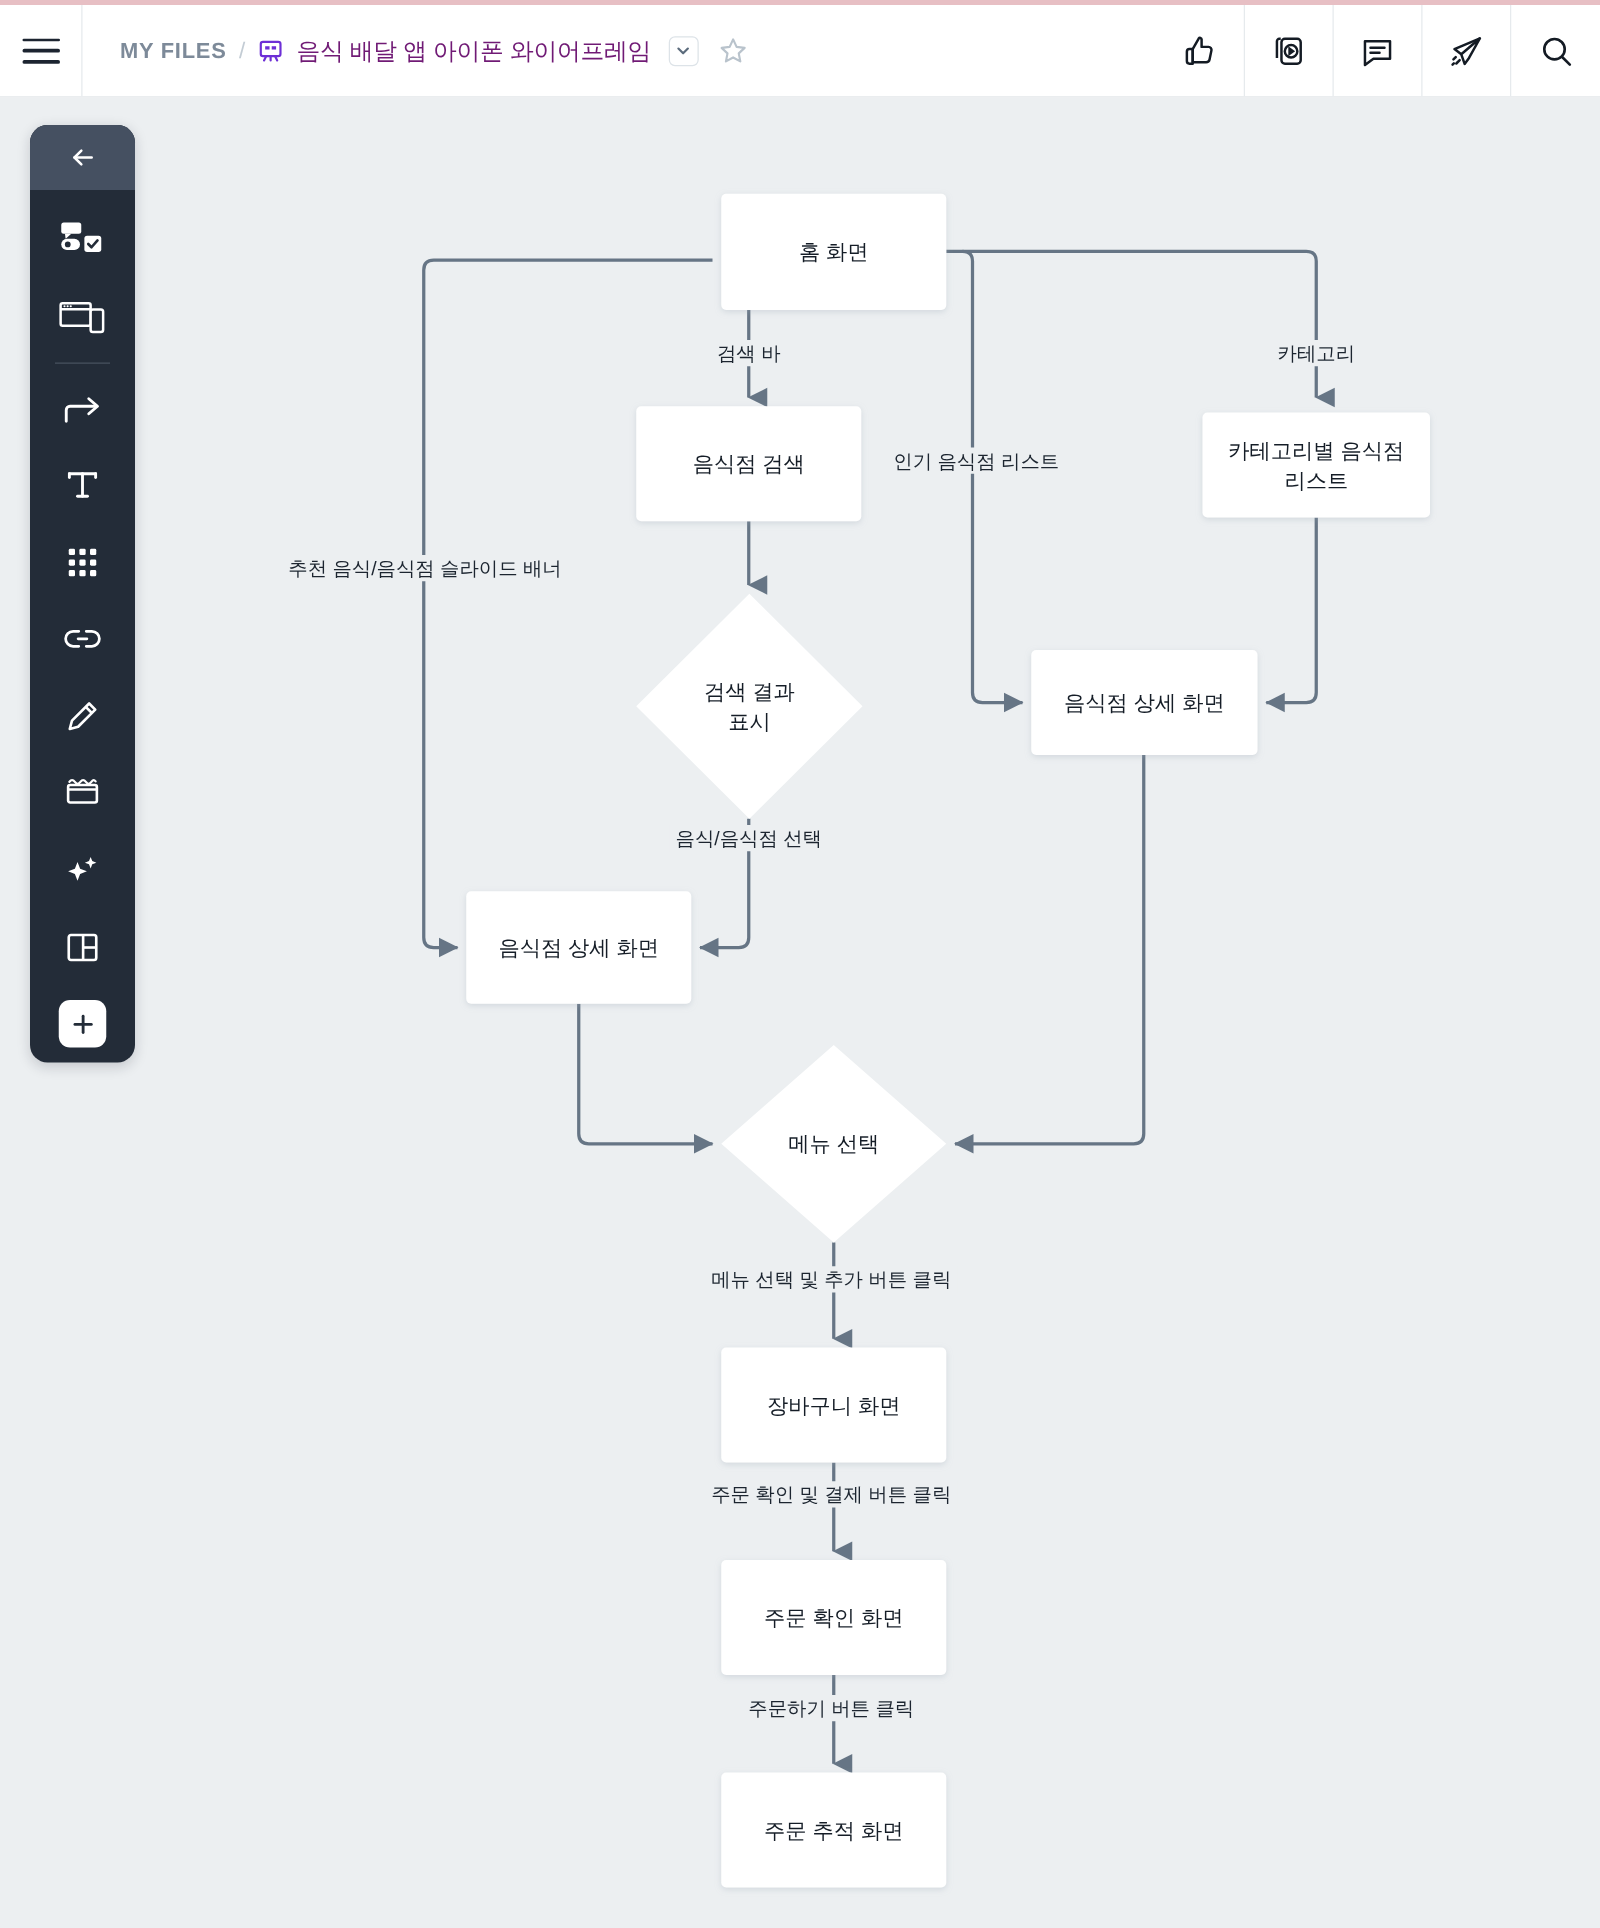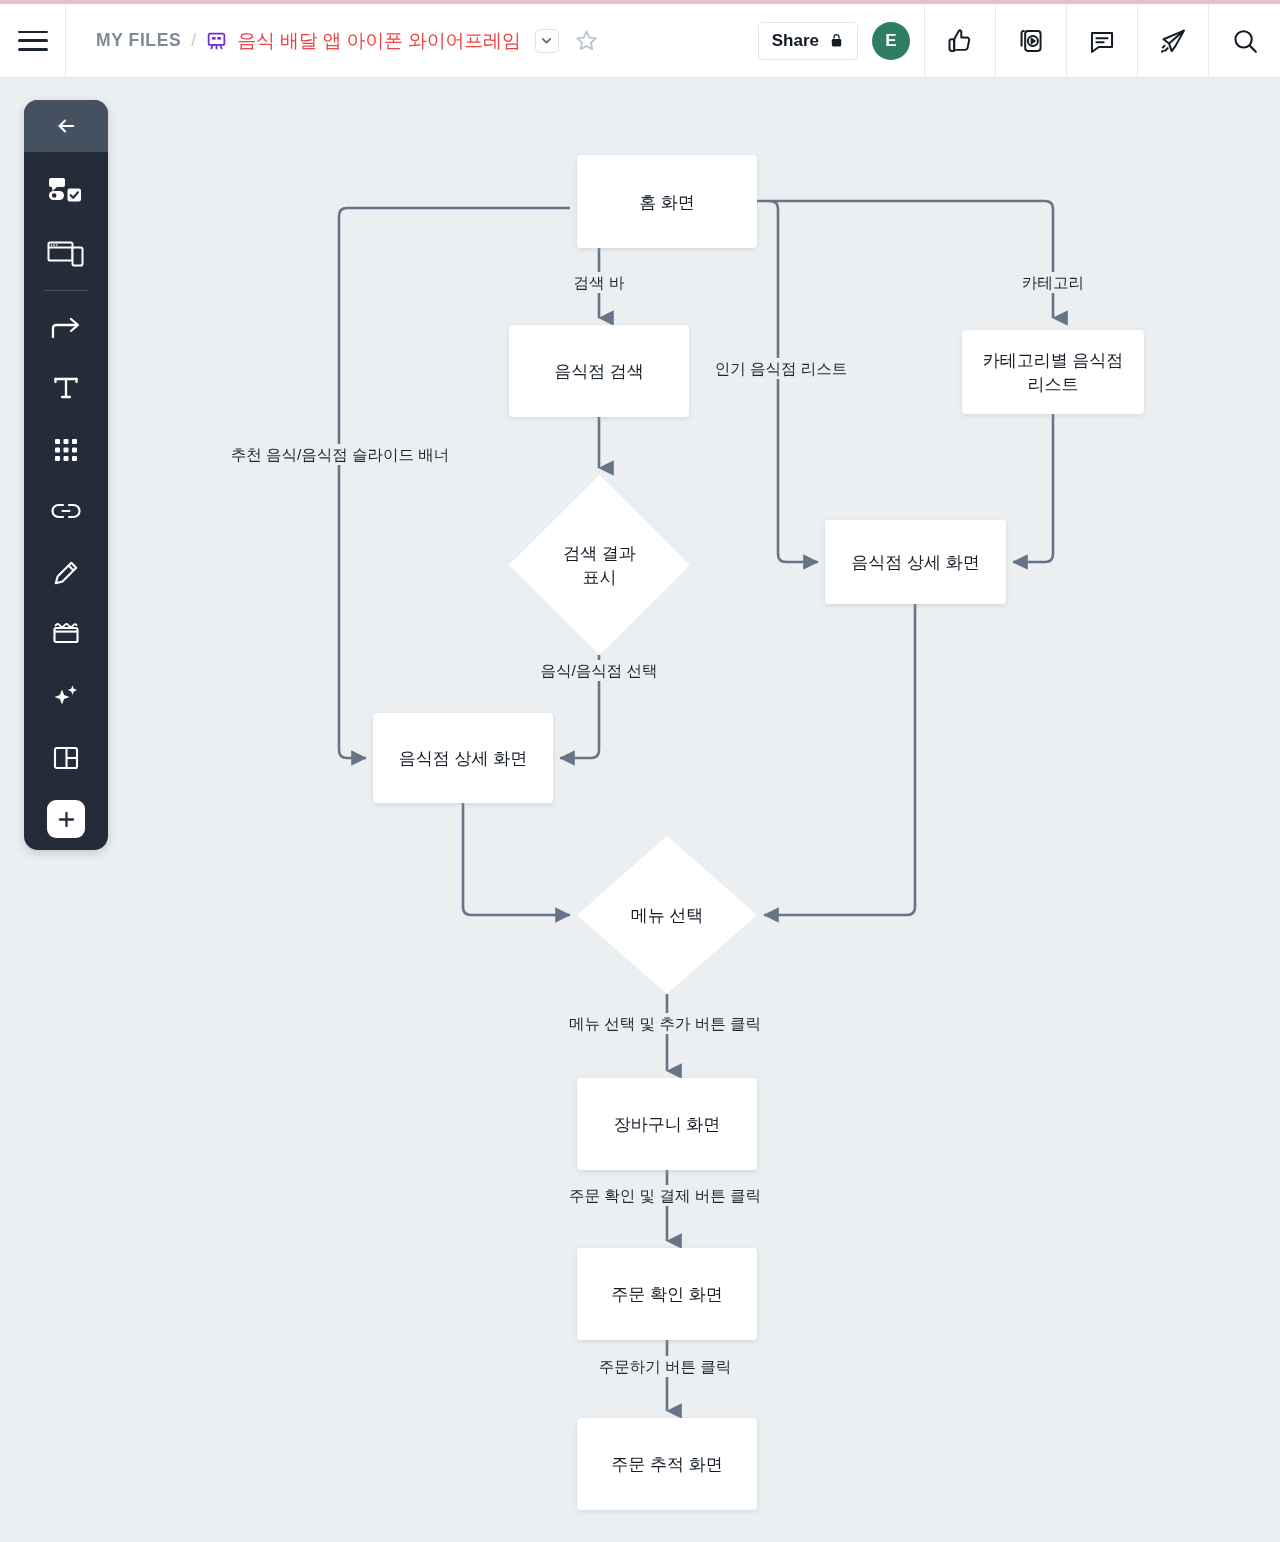--- a/index.html
+++ b/index.html
@@ -41,21 +41,21 @@
     padding-left: 30px;
     border-right: none;
     gap: 10px;
   }
   .crumb-root {
     font-size: 17.5px; font-weight: 700; letter-spacing: .6px;
     color: #7d8a99;
   }
   .crumb-sep { color: #c3ccd4; font-size: 18px; font-weight: 400; }
   .file-icon { width: 21px; height: 21px; display: block; }
-  .crumb-title { font-size: 19px; color: #ef4444; letter-spacing: -.2px; white-space: nowrap; text-align: center; }
+  .crumb-title { font-size: 19px; color: #701a75; letter-spacing: -.2px; white-space: nowrap; text-align: center; }
   .chev-box {
     width: 24px; height: 24px; border: 1px solid #dde3e8; border-radius: 5px;
     display: flex; align-items: center; justify-content: center;
     background: #fff; margin-left: 4px;
   }
   .star-btn { margin-left: 6px; display: flex; align-items: center; }
 
   .share-cell { padding: 0 14px 0 0; border-right: 1px solid #e6eaed; gap: 14px; }
   .share-btn {
     display: flex; align-items: center; gap: 10px;
@@ -150,34 +150,20 @@
           <polyline points="5,9 12,16 19,9"></polyline>
         </svg>
       </span>
       <span class="star-btn">
         <svg width="23" height="23" viewBox="0 0 24 24" fill="none" stroke="#b9c3cc" stroke-width="1.8" stroke-linejoin="round">
           <polygon points="12,2.6 14.9,8.9 21.6,9.7 16.7,14.3 18,21 12,17.7 6,21 7.3,14.3 2.4,9.7 9.1,8.9"></polygon>
         </svg>
       </span>
     </div>
 
-    <div class="hdr-cell share-cell">
-      <button class="share-btn">
-        <span>Share</span>
-        <span style="display:flex;">
-          <svg width="15" height="17" viewBox="0 0 24 24" fill="#141b24">
-            <path d="M12 1.5a5 5 0 0 0-5 5V9h2V6.5a3 3 0 0 1 6 0V9h2V6.5a5 5 0 0 0-5-5z"></path>
-            <rect x="4.5" y="9.5" width="15" height="12" rx="2.2"></rect>
-          </svg>
-        </span>
-      </button>
-      <div class="avatar">
-        <span>E</span>
-      </div>
-    </div>
 
     <div class="hdr-cell icon-cell">
       <svg width="28" height="28" viewBox="0 0 24 24" fill="none" stroke="#141b24" stroke-width="1.7" stroke-linejoin="round">
         <path d="M7 10.5h-2.2A1.8 1.8 0 0 0 3 12.3v6.4a1.8 1.8 0 0 0 1.8 1.8H7z"></path>
         <path d="M7 10.5l4.1-7.2a1.1 1.1 0 0 1 2 .55V9h4.8A2 2 0 0 1 19.85 11.4l-1.3 6.3A2.4 2.4 0 0 1 16.2 19.6H7z"></path>
       </svg>
     </div>
 
     <div class="hdr-cell icon-cell">
       <svg width="28" height="28" viewBox="0 0 24 24" fill="none" stroke="#141b24" stroke-width="1.7" stroke-linejoin="round">

